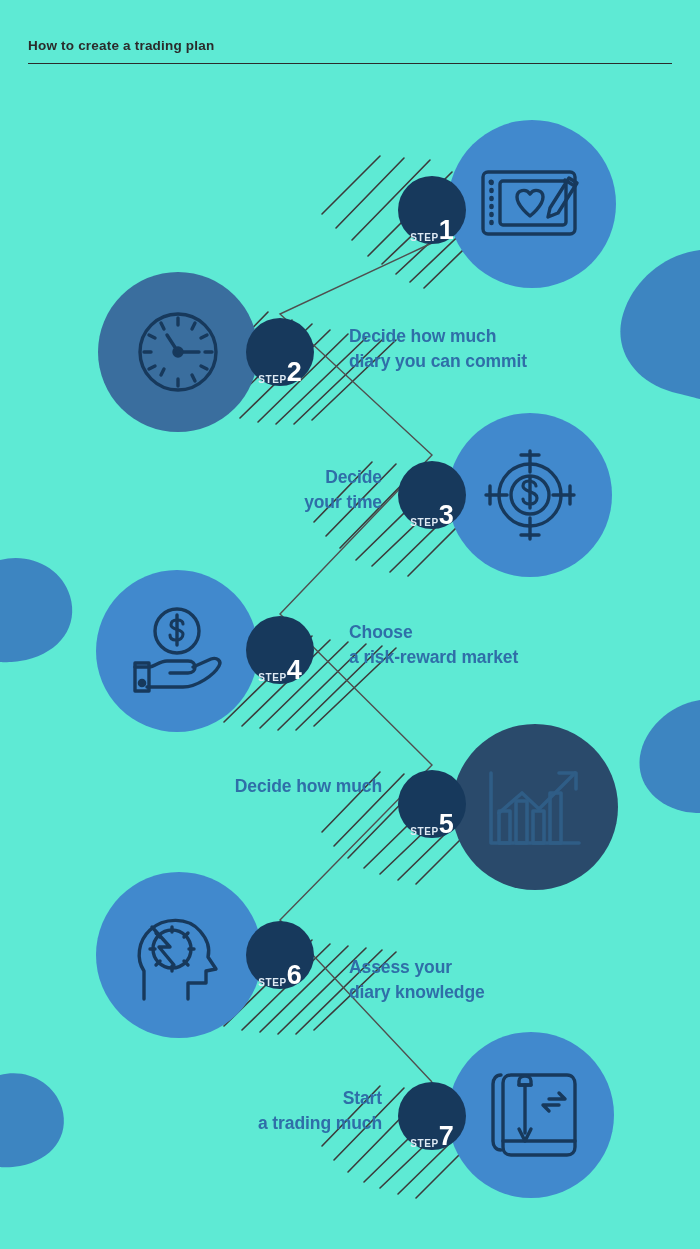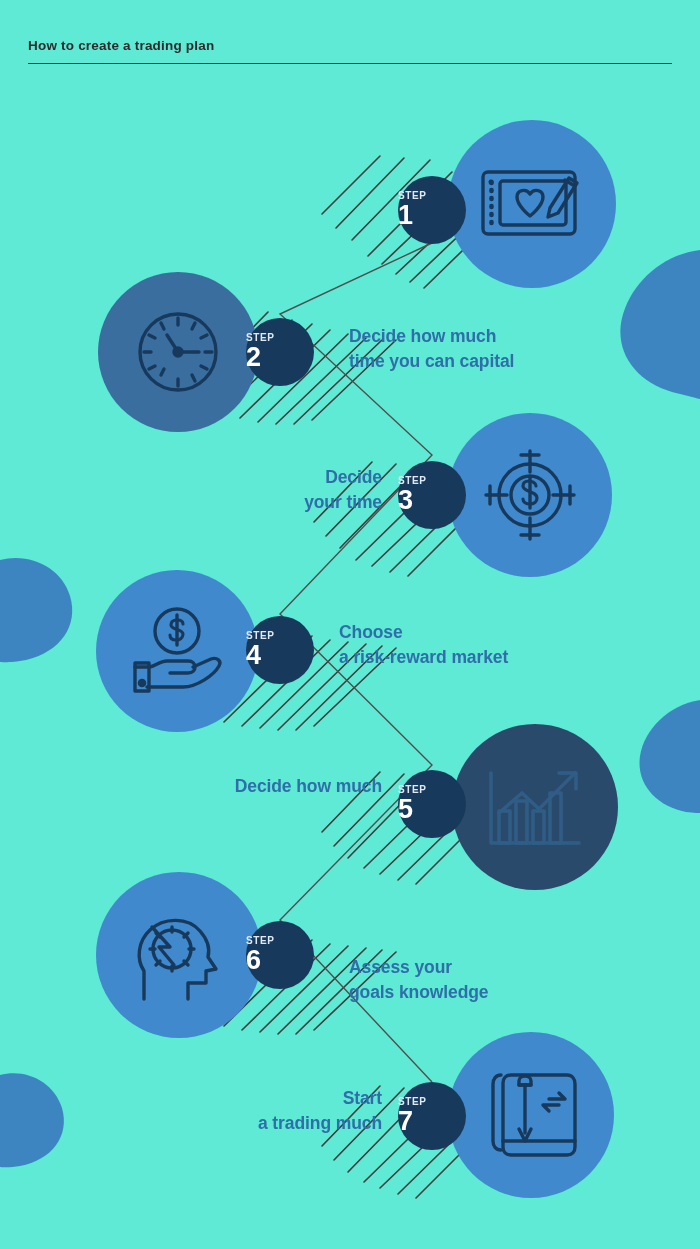--- a/index.html
+++ b/index.html
@@ -57,22 +57,21 @@
   }
   .big-circle svg { display: block; }
 
   
   .step-badge {
     position: absolute;
     width: 68px; height: 68px;
     border-radius: 50%;
     background: #17395c;
     display: flex;
-    flex-direction: column;
-    align-items: flex-start;
+    align-items: flex-end;
     justify-content: center;
     z-index: 6;
   }
   .step-word {
     font-size: 10px;
     font-weight: bold;
     letter-spacing: 0.6px;
     color: #dfeaf4;
     line-height: 1;
     margin-bottom: 1px;
@@ -256,21 +255,21 @@
           <circle cx="48" cy="48" r="4" fill="#17395c"></circle>
         </g>
       </svg>
     </div>
     <div class="step-badge" style="left:246px; top:318px;">
       <span class="step-word">STEP</span>
       <span class="step-num">2</span>
     </div>
     <div class="step-label right" style="left:349px; top:324px;">
       <div>Decide how much</div>
-      <div>time you can capital</div>
+      <div>diary you can commit</div>
     </div>
 
     <div class="big-circle" style="left:448px; top:413px; width:164px; height:164px; background:#4189cd;">
       <svg width="100" height="100" viewBox="0 0 100 100">
         <g fill="none" stroke="#17395c" stroke-width="3.4" stroke-linecap="round">
           <circle cx="50" cy="50" r="31"></circle>
           <circle cx="50" cy="50" r="19"></circle>
           <line x1="50" y1="6" x2="50" y2="27"></line>
           <line x1="50" y1="73" x2="50" y2="94"></line>
           <line x1="6" y1="50" x2="27" y2="50"></line>
@@ -303,21 +302,21 @@
           <path d="M68 62 L86 54 C92 52, 97 56, 94 61 C89 70, 72 82, 58 82 L22 82"></path>
           <path d="M10 58 L10 86 L24 86 L24 58 Z"></path>
           <circle cx="17" cy="78" r="2.6" fill="#17395c"></circle>
         </g>
       </svg>
     </div>
     <div class="step-badge" style="left:246px; top:616px;">
       <span class="step-word">STEP</span>
       <span class="step-num">4</span>
     </div>
-    <div class="step-label right" style="left:339px; top:620px;">
+    <div class="step-label right" style="left:349px; top:620px;">
       <div>Choose</div>
       <div>a risk-reward market</div>
     </div>
 
     <div class="big-circle" style="left:452px; top:724px; width:166px; height:166px; background:#2a4a6b;">
       <svg width="104" height="96" viewBox="0 0 104 96">
         <g fill="none" stroke="#2f5d86" stroke-width="3.6" stroke-linecap="round" stroke-linejoin="round">
           <path d="M8 14 L8 84 L96 84"></path>
           <rect x="16" y="52" width="11" height="32"></rect>
           <rect x="33" y="42" width="11" height="42"></rect>
@@ -354,21 +353,21 @@
           <polyline points="24,22 42,42 31,42 46,60"></polyline>
         </g>
       </svg>
     </div>
     <div class="step-badge" style="left:246px; top:921px;">
       <span class="step-word">STEP</span>
       <span class="step-num">6</span>
     </div>
     <div class="step-label right" style="left:349px; top:955px;">
       <div>Assess your</div>
-      <div>goals knowledge</div>
+      <div>diary knowledge</div>
     </div>
 
     <div class="big-circle" style="left:448px; top:1032px; width:166px; height:166px; background:#4189cd;">
       <svg width="104" height="96" viewBox="0 0 104 96">
         <g fill="none" stroke="#17395c" stroke-width="3.4" stroke-linecap="round" stroke-linejoin="round">
           <path d="M22 8 C17 8, 14 12, 14 17 L14 74 C14 79, 17 83, 22 83"></path>
           <path d="M32 8 L88 8 C93 8, 96 12, 96 17 L96 80 C96 85, 93 88, 88 88 L32 88 C27 88, 24 85, 24 80 L24 16 C24 11, 27 8, 32 8 Z"></path>
           <line x1="24" y1="74" x2="96" y2="74"></line>
           <polyline points="70,32 86,32 80,26"></polyline>
           <polyline points="80,38 64,38 70,44"></polyline>

